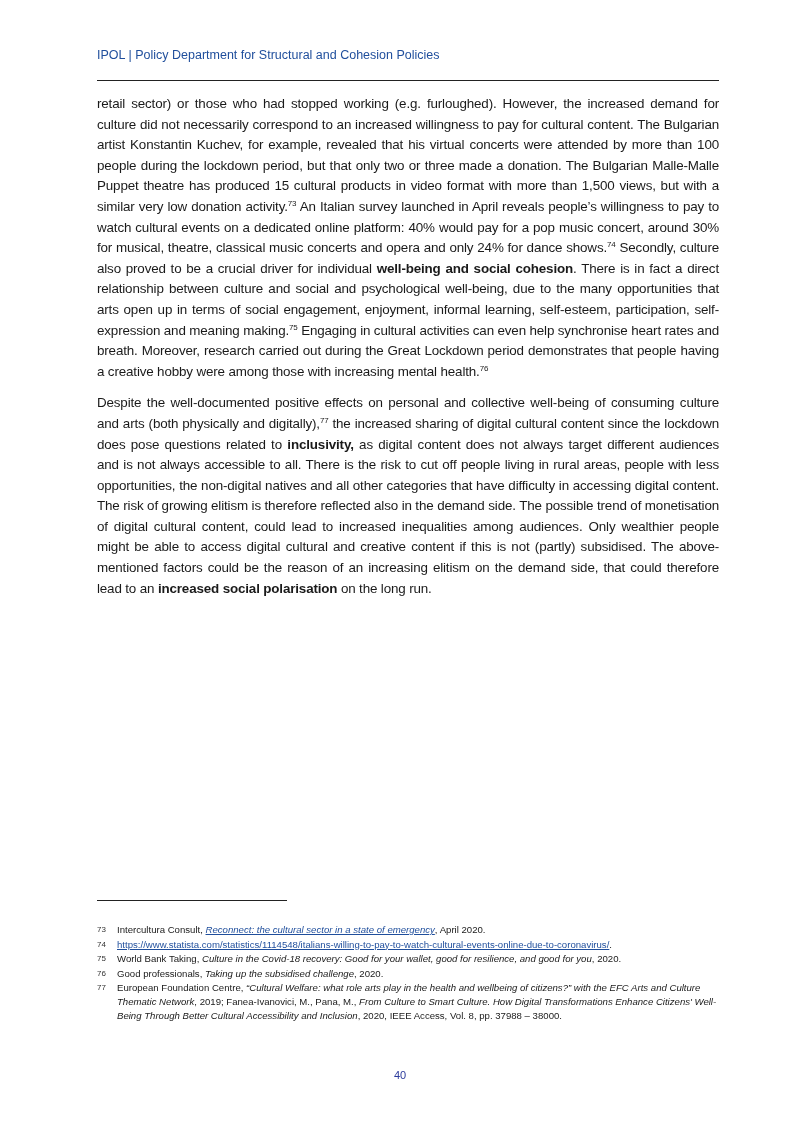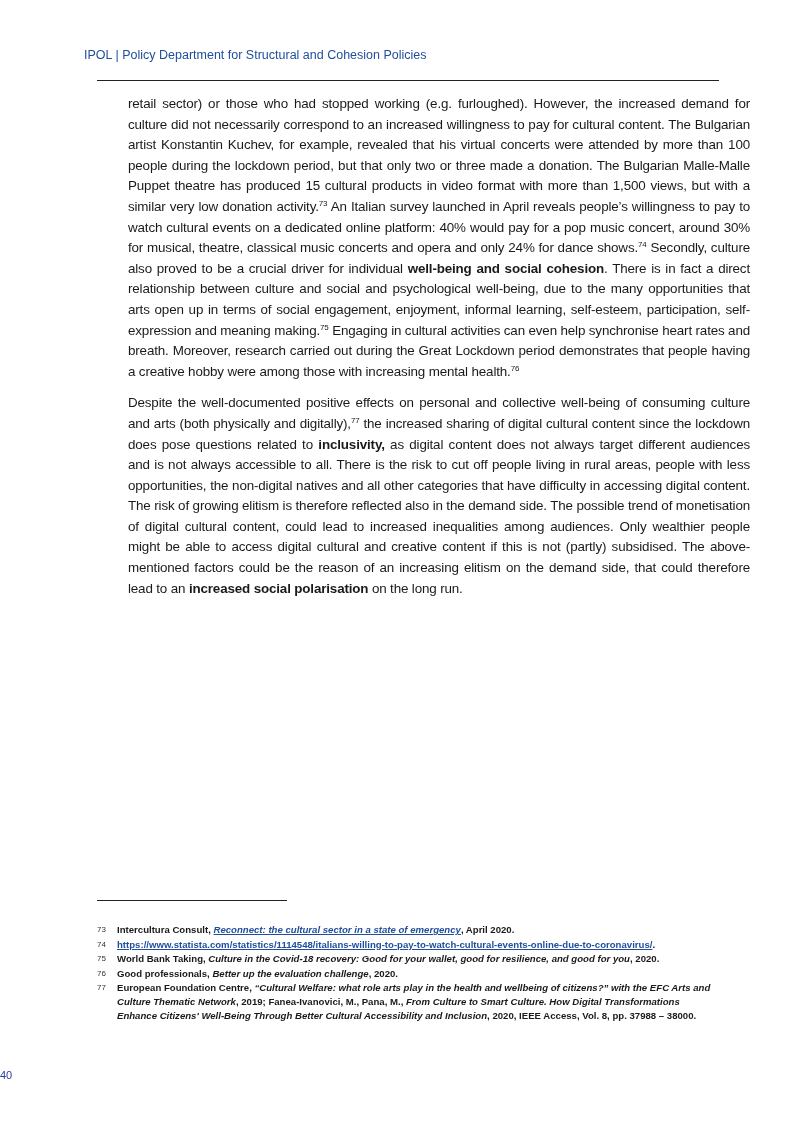--- a/index.html
+++ b/index.html
@@ -1,30 +1,30 @@
 <!DOCTYPE html>
 <html><head>
 <meta charset="utf-8">
 <style>
   html, body { margin:0; padding:0; background:#fff; }
   body { width:800px; height:1131px; position:relative; overflow:hidden; font-family:"Liberation Sans", sans-serif; color:#1a1a1a; }
-  .header { position:absolute; left:84px; top:48px; font-size:12.5px; color:#1f4e9c; }
+  .header { position:absolute; left:97px; top:48px; font-size:12.5px; color:#1f4e9c; }
   .header-rule { position:absolute; left:97px; top:80px; width:622px; height:0; border-top:1px solid #222; }
-  .body { position:absolute; left:97px; top:94px; width:622px; font-size:13.4px; line-height:20.6px; text-align:justify; letter-spacing:-0.15px;margin-left:31px; }
+  .body { position:absolute; left:97px; top:94px; width:622px; font-size:13.4px; line-height:20.6px; text-align:justify; letter-spacing:-0.15px; }
   .body p { margin:0 0 11px 0; }
   .body b { font-weight:bold; }
   sup { font-size:8px; line-height:0; vertical-align:super; }
   .fn-rule { position:absolute; left:97px; top:900px; width:190px; border-top:1px solid #222; }
   .footnotes { position:absolute; left:97px; top:923px; width:622px; font-size:9.6px; line-height:14px; }
   .fn { display:flex; margin-bottom:0.5px; }
   .fn-num { width:20px; flex:none; font-size:8px; color:#333; }
-  .fn-text { flex:1;font-weight:bold; }
+  .fn-text { flex:1; }
   .link { color:#1f4e9c; text-decoration:underline; }
   i { font-style:italic; }
-  .page-num { position:absolute; left:0; width:800px; top:1069px; font-size:11px; color:#2b3a9c; }
+  .page-num { position:absolute; left:0; width:800px; top:1069px; text-align:center; font-size:11px; color:#2b3a9c; }
 </style>
 </head>
 <body>
 
 <div class="header">IPOL | Policy Department for Structural and Cohesion Policies</div>
 <div class="header-rule"></div>
 
 <div class="body">
   <p><span>retail sector) or those who had stopped working (e.g. furloughed). However, the increased demand for culture did not necessarily correspond to an increased willingness to pay for cultural content. The Bulgarian artist Konstantin Kuchev, for example, revealed that his virtual concerts were attended by more than 100 people during the lockdown period, but that only two or three made a donation. The Bulgarian Malle-Malle Puppet theatre has produced 15 cultural products in video format with more than 1,500 views, but with a similar very low donation activity.</span><sup>73</sup><span> An Italian survey launched in April reveals people’s willingness to pay to watch cultural events on a dedicated online platform: 40% would pay for a pop music concert, around 30% for musical, theatre, classical music concerts and opera and only 24% for dance shows.</span><sup>74</sup><span> Secondly, culture also proved to be a crucial driver for individual </span><b>well-being and social cohesion</b><span>. There is in fact a direct relationship between culture and social and psychological well-being, due to the many opportunities that arts open up in terms of social engagement, enjoyment, informal learning, self-esteem, participation, self-expression and meaning making.</span><sup>75</sup><span> Engaging in cultural activities can even help synchronise heart rates and breath. Moreover, research carried out during the Great Lockdown period demonstrates that people having a creative hobby were among those with increasing mental health.</span><sup>76</sup></p>
   <p><span>Despite the well-documented positive effects on personal and collective well-being of consuming culture and arts (both physically and digitally),</span><sup>77</sup><span> the increased sharing of digital cultural content since the lockdown does pose questions related to </span><b>inclusivity,</b><span> as digital content does not always target different audiences and is not always accessible to all. There is the risk to cut off people living in rural areas, people with less opportunities, the non-digital natives and all other categories that have difficulty in accessing digital content. The risk of growing elitism is therefore reflected also in the demand side. The possible trend of monetisation of digital cultural content, could lead to increased inequalities among audiences. Only wealthier people might be able to access digital cultural and creative content if this is not (partly) subsidised. The above-mentioned factors could be the reason of an increasing elitism on the demand side, that could therefore lead to an </span><b>increased social polarisation</b><span> on the long run.</span></p>
@@ -40,21 +40,21 @@
   <div class="fn">
     <span class="fn-num">74</span>
     <span class="fn-text"><span class="link">https://www.statista.com/statistics/1114548/italians-willing-to-pay-to-watch-cultural-events-online-due-to-coronavirus/</span><span>.</span></span>
   </div>
   <div class="fn">
     <span class="fn-num">75</span>
     <span class="fn-text"><span>World Bank Taking, </span><i>Culture in the Covid-18 recovery: Good for your wallet, good for resilience, and good for you</i><span>, 2020.</span></span>
   </div>
   <div class="fn">
     <span class="fn-num">76</span>
-    <span class="fn-text"><span>Good professionals, </span><i>Better up the evaluation challenge</i><span>, 2020.</span></span>
+    <span class="fn-text"><span>Good professionals, </span><i>Taking up the subsidised challenge</i><span>, 2020.</span></span>
   </div>
   <div class="fn">
     <span class="fn-num">77</span>
     <span class="fn-text"><span>European Foundation Centre, </span><i>“Cultural Welfare: what role arts play in the health and wellbeing of citizens?” with the EFC Arts and Culture Thematic Network</i><span>, 2019; Fanea-Ivanovici, M., Pana, M., </span><i>From Culture to Smart Culture. How Digital Transformations Enhance Citizens' Well-Being Through Better Cultural Accessibility and Inclusion</i><span>, 2020, IEEE Access, Vol. 8, pp. 37988 – 38000.</span></span>
   </div>
 </div>
 
 <div class="page-num">40</div>
 
 </body></html>

